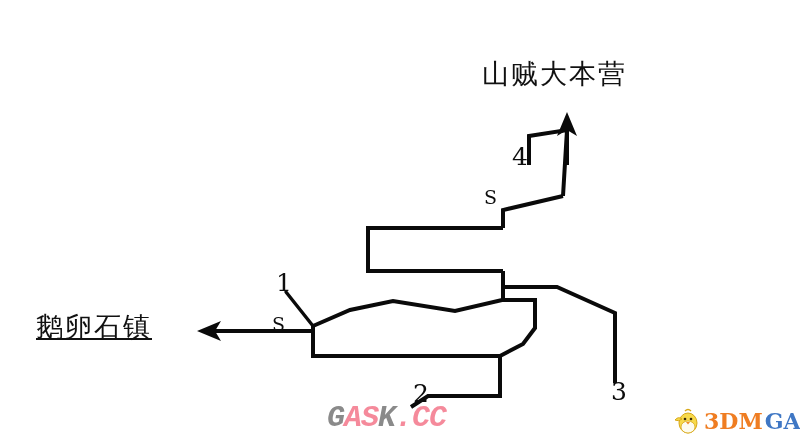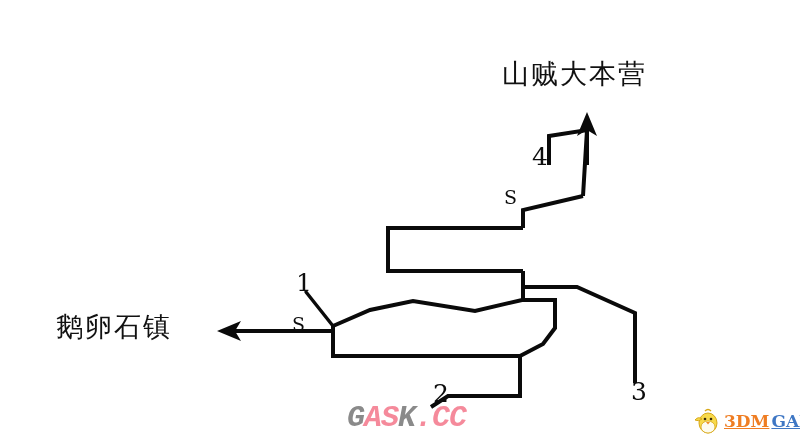--- a/index.html
+++ b/index.html
@@ -11,21 +11,20 @@
     width: 800px;
     height: 444px;
     overflow: hidden;
     font-family: "Liberation Sans", sans-serif;
   }
   #canvas {
     position: relative;
     width: 633px;
     height: 444px;
     background: #ffffff;
-    margin-left: 20px;
   }
   #map-svg {
     position: absolute;
     left: 0;
     top: 0;
     width: 800px;
     height: 444px;
   }
   .map-line {
     fill: none;
@@ -55,20 +54,21 @@
     white-space: nowrap;
     line-height: 1;
   }
   #label-camp {
     left: 482px;
     top: 60px;
   }
   #label-town {
     left: 36px;
     top: 313px;
+    text-decoration: underline;
   }
   .marker-num {
     position: absolute;
     font-family: "DejaVu Serif", "Liberation Serif", serif;
     font-size: 25px;
     color: #0d0d0d;
     line-height: 1;
     white-space: nowrap;
   }
   .marker-s {
@@ -107,24 +107,23 @@
     left: 672px;
     top: 408px;
     display: flex;
     align-items: center;
     gap: 2px;
     line-height: 1;
     white-space: nowrap;
   }
   #watermark-3dm .wm-text {
     font-family: "DejaVu Serif", "Liberation Serif", serif;
-    font-size: 17px;
+    font-size: 22px;
     font-weight: bold;
     letter-spacing: 0px;
-    text-decoration: underline;
   }
   #watermark-3dm .wm-3dm { color: #ef7d22; }
   #watermark-3dm .wm-game { color: #3f77c4; }
   #chick-icon { display: block; }
 </style>
 </head>
 <body>
 
 <div id="canvas">
 

